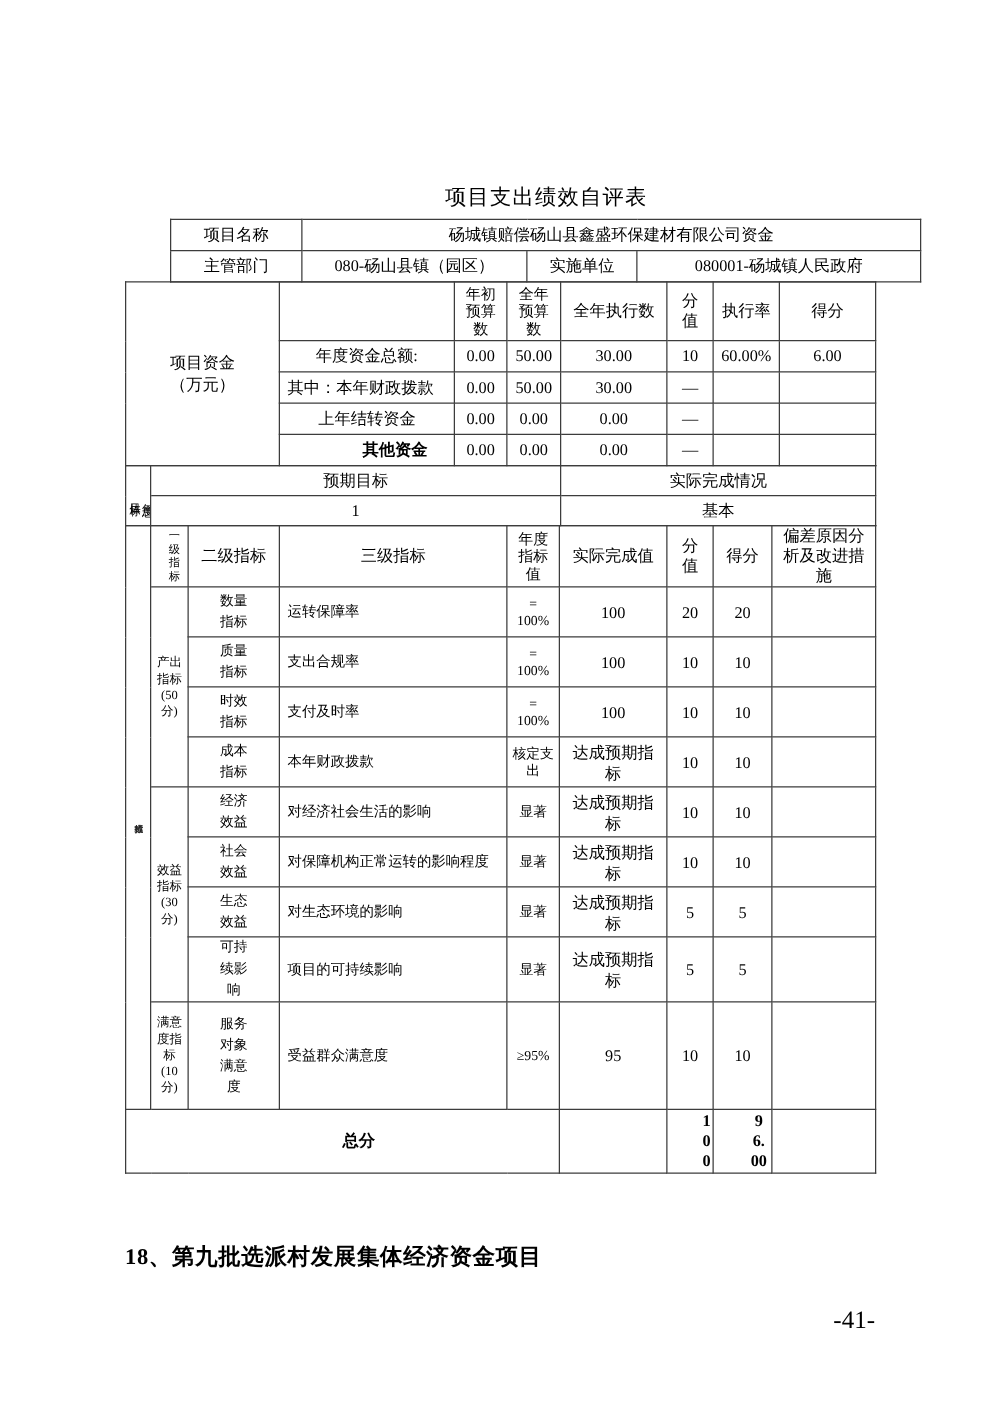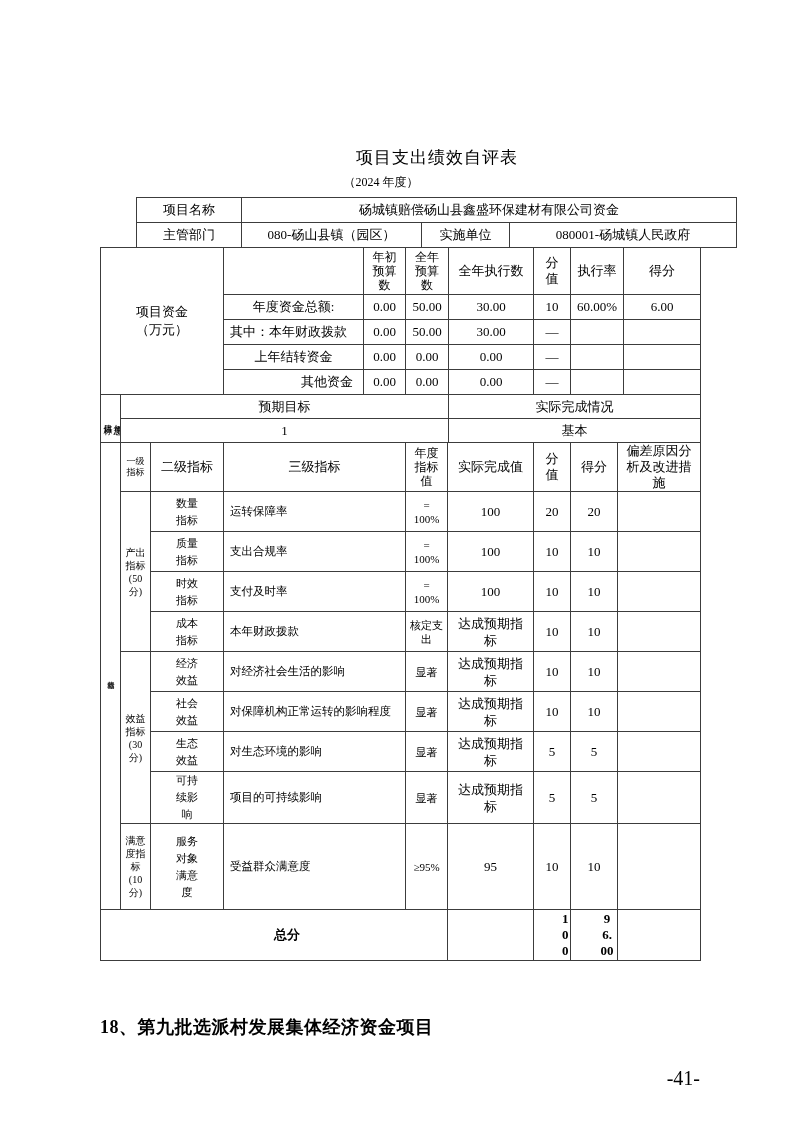--- a/index.html
+++ b/index.html
@@ -18,44 +18,43 @@
   td{
     border:1px solid #3c3c3c;text-align:center;vertical-align:middle;
     font-size:13px;padding:1px 2px;overflow:hidden;word-break:break-all;
   }
   tr.h25{height:25px}tr.h47{height:47px}tr.h24{height:24px}
   tr.h46{height:46px}tr.h40{height:40px}tr.h86{height:86px}tr.h30{height:30px}
 
   .preline{white-space:pre-line;}
   .hdr12{font-size:12px;line-height:14px;padding:0 4px;}
   .hdr13{font-size:13px;line-height:16px;padding:0 6px;}
-  .lvl1h{font-size:9px;line-height:11px;padding:0 3px;}
+  .lvl1h{font-size:9px;line-height:11px;padding:0 14px;}
   .lvl1{font-size:10px;line-height:13px;white-space:pre-line;padding:0 3px;}
   .lvl2{font-size:11px;line-height:17px;padding:0 20px;}
   .lvl3{font-size:11.5px;text-align:left;padding:0 6px;}
   .target{font-size:11px;white-space:pre-line;line-height:14px;padding:0 2px;}
   .actualc{font-size:13px;line-height:17px;padding:0 9px;}
   .fundname-l{text-align:left;padding-left:6px;}
-  .fundname-r{text-align:right;padding-right:10px;}
+  .fundname-r{text-align:right;padding-right:21px;font-weight:bold;}
   .bold{font-weight:bold;padding-left:28px;}
 
   .vert{writing-mode:vertical-rl;margin:0 auto;font-size:9px;line-height:10px;letter-spacing:1px;}
   .vert span{display:block;}
   .vertsmall{writing-mode:vertical-rl;margin:0 auto;font-size:7px;letter-spacing:0;color:#222;}
 
   .footer-heading{font-size:18px;font-weight:bold;letter-spacing:.5px;margin-top:54px;}
   .page-number{text-align:right;font-size:20px;margin-top:28px;}
 </style>
 </head>
 <body>
 
 <div class="content">
 
   <div class="title">项目支出绩效自评表</div>
-  <div class="subtitle">（2024 年度）</div>
 
   <table id="tblA">
     <colgroup>
         <col style="width:105px">
         <col style="width:180px">
         <col style="width:88px">
         <col style="width:227px">
       </colgroup>
     <tbody>
         <tr class="h25">

